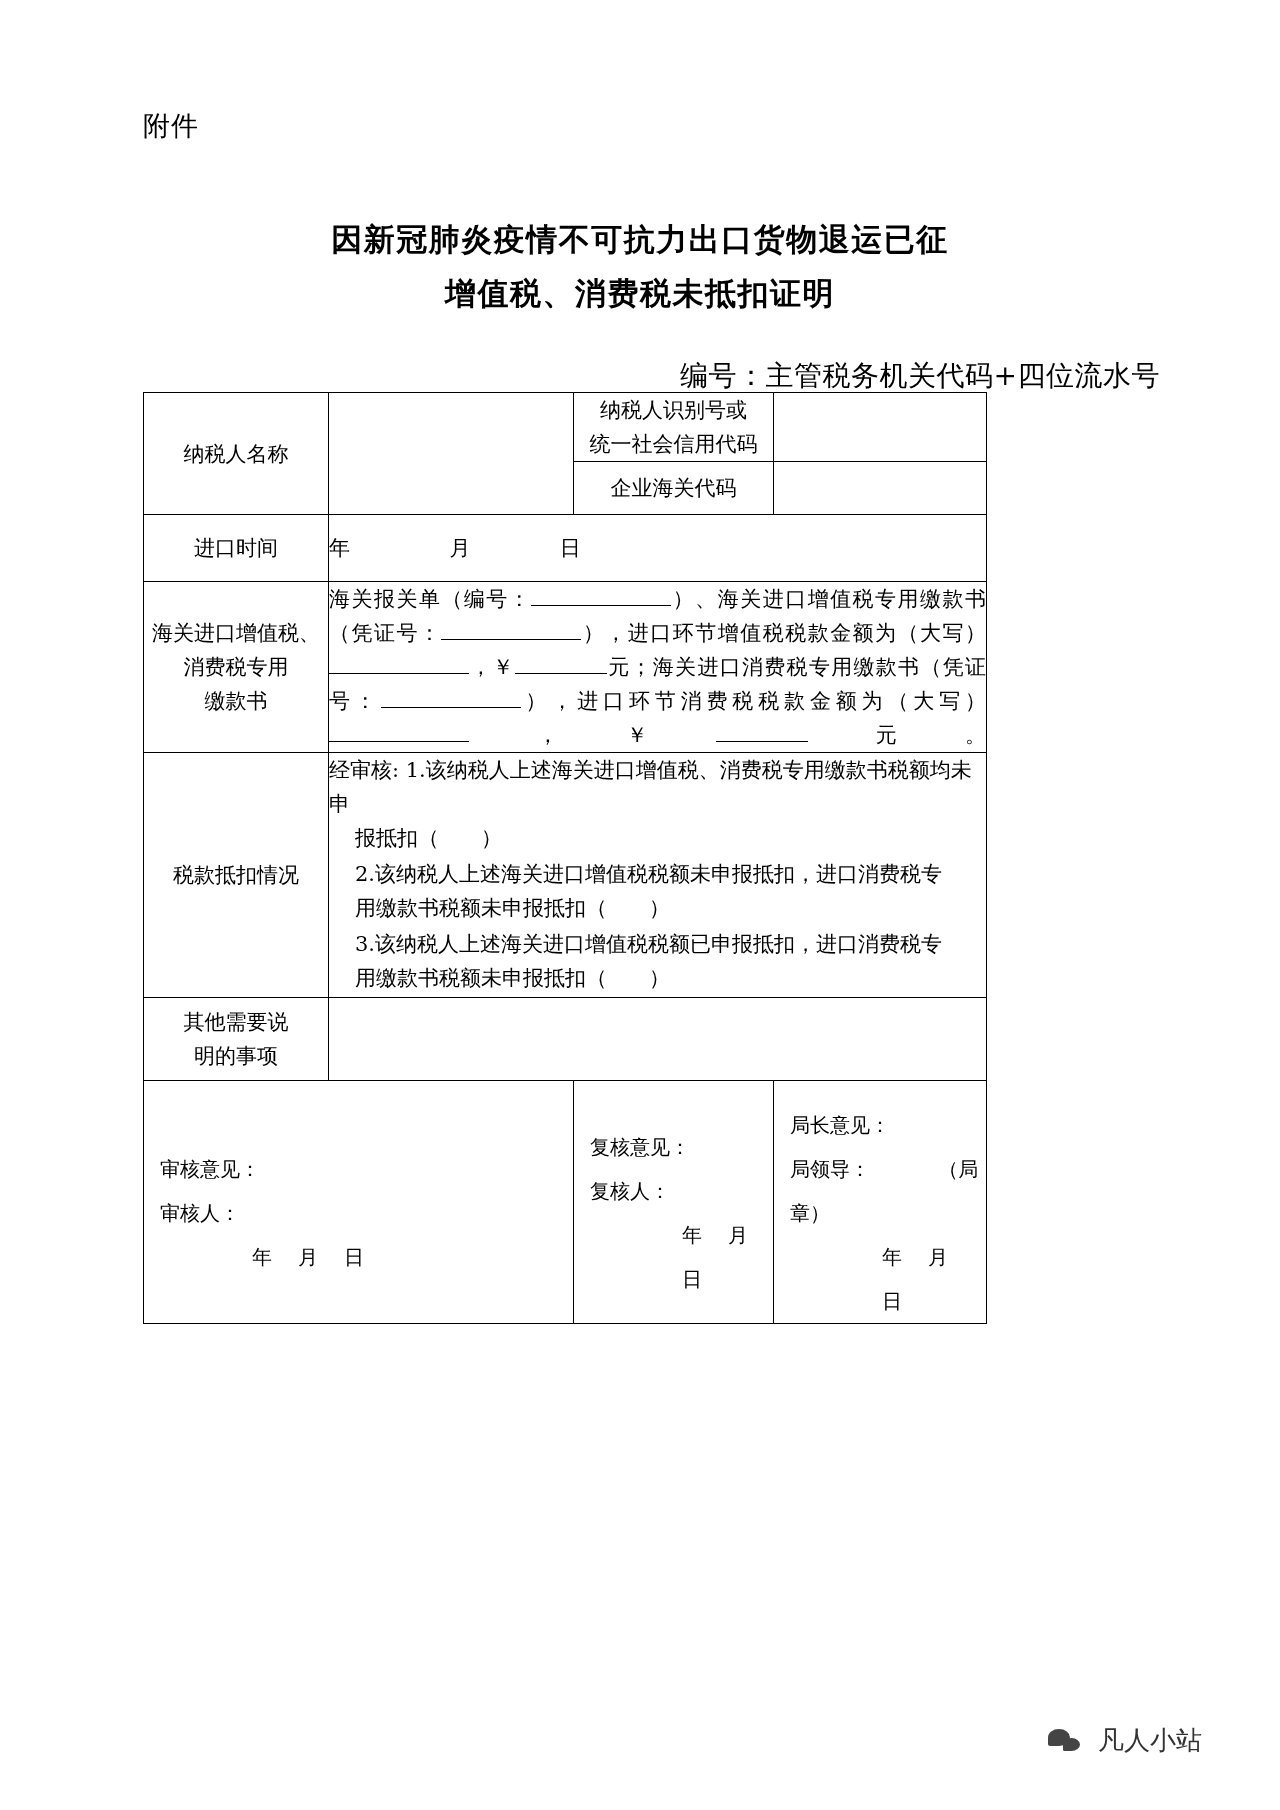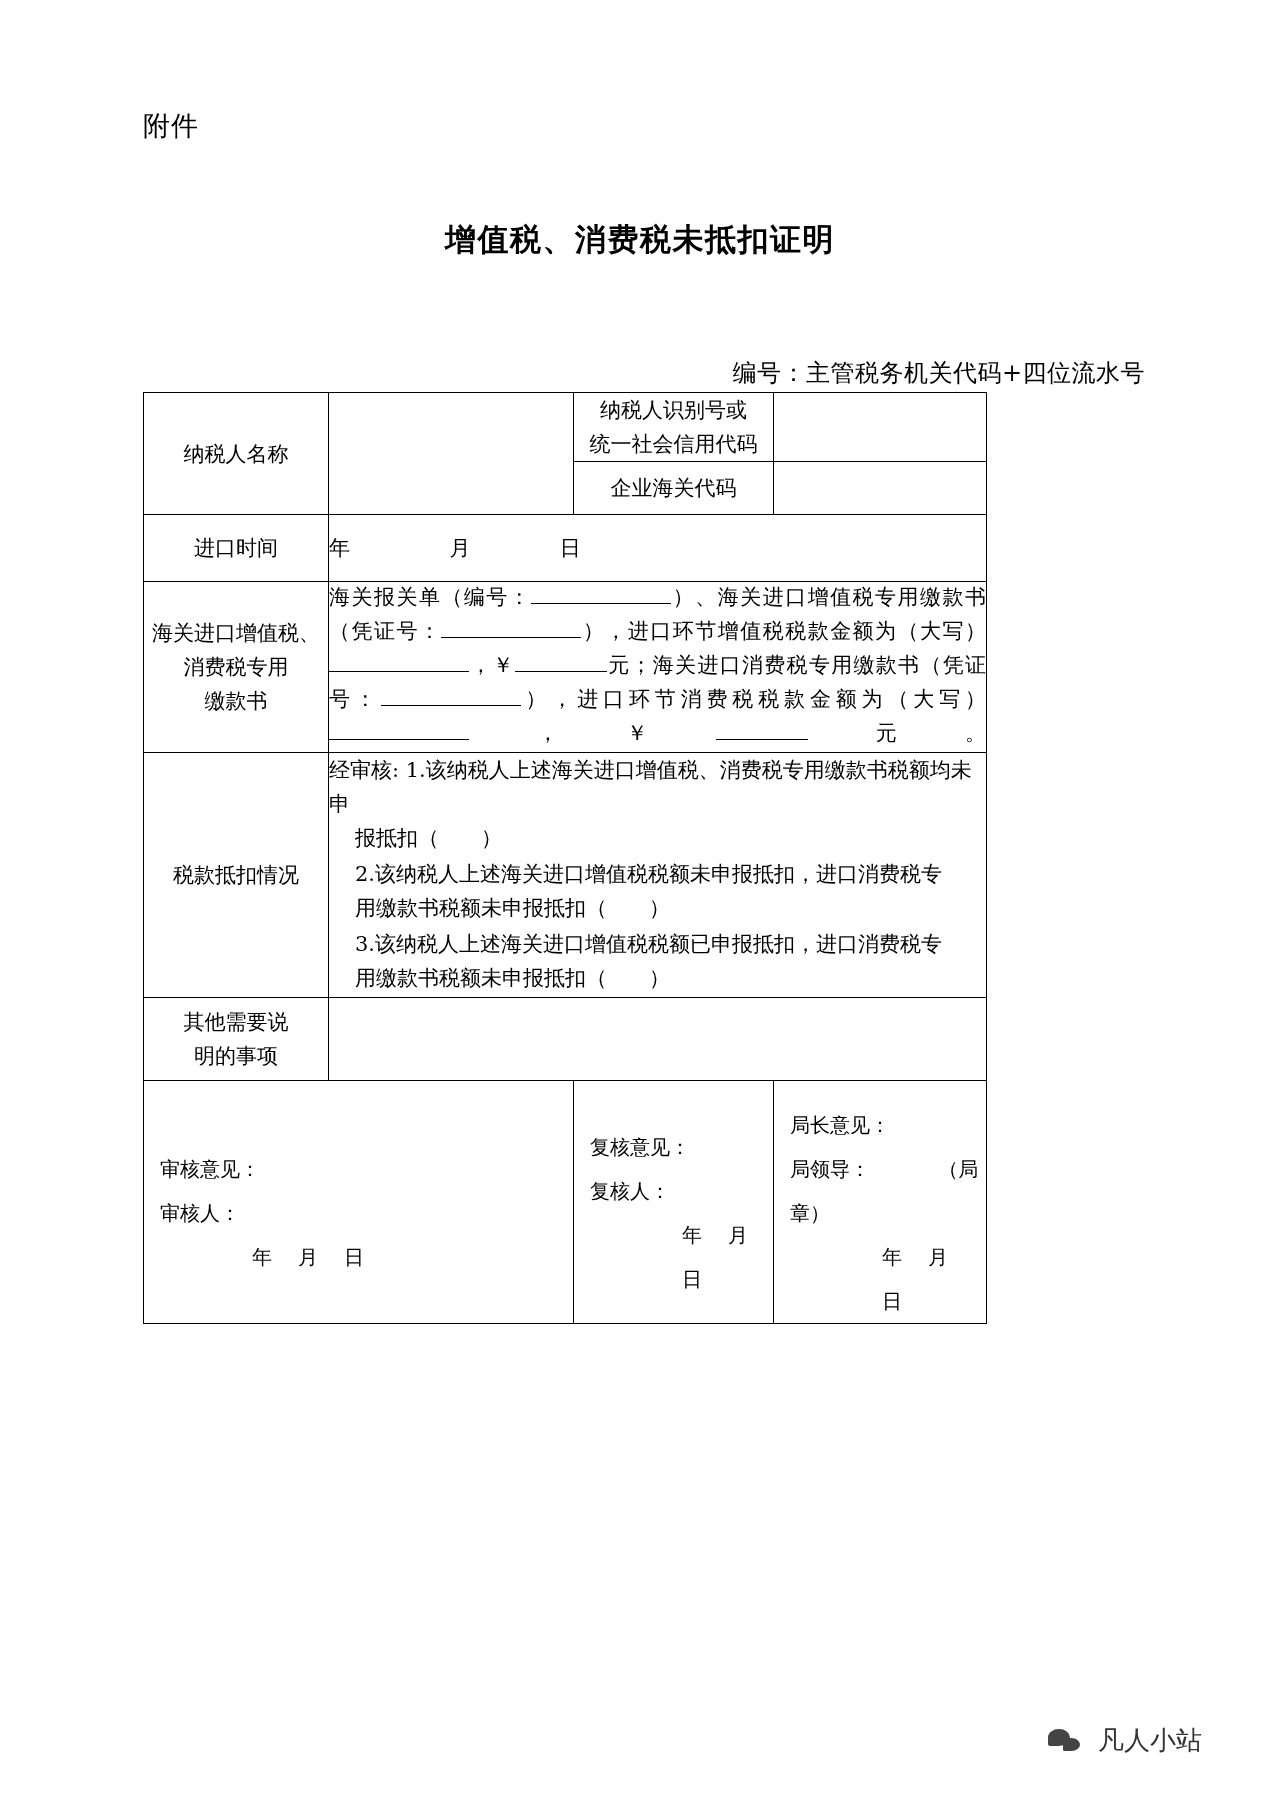--- a/index.html
+++ b/index.html
@@ -35,23 +35,23 @@
     top: 212px;
     width: 1280px;
     text-align: center;
     font-size: 31px;
     font-weight: bold;
     line-height: 54px;
     letter-spacing: 1.5px;
   }
   .doc-number {
     position: absolute;
-    right: 135px;
+    right: 120px;
     top: 357px;
-    font-size: 24px;
+    font-size: 28px;
     letter-spacing: 0.5px;
   }
   table.form {
     position: absolute;
     left: 143px;
     top: 392px;
     width: 843px;
     border-collapse: collapse;
     table-layout: fixed;
   }
@@ -90,21 +90,20 @@
   .para {
     font-size: 21px;
     line-height: 40px;
     text-align: justify;
     text-justify: inter-ideograph;
     padding: 16px 18px 16px 16px;
   }
   .para-just {
     text-align: justify;
     text-align-last: justify;
-    font-family: Liberation Mono, monospace;
   }
   .check-list {
     font-size: 21px;
     line-height: 40px;
     padding: 18px 18px 18px 16px;
   }
   .check-list .item {
     margin-bottom: 2px;
   }
   .check-list .itm-indent {
@@ -169,20 +168,21 @@
   }
 </style>
 </head>
 <body>
 
 <div class="page">
 
   <div class="attach-label">附件</div>
 
   <div class="doc-title">
+    <div>因新冠肺炎疫情不可抗力出口货物退运已征</div>
     <div>增值税、消费税未抵扣证明</div>
   </div>
 
   <div class="doc-number">编号：主管税务机关代码+四位流水号</div>
 
   <table class="form">
     <colgroup>
       <col style="width:185px">
       <col style="width:245px">
       <col style="width:200px">

